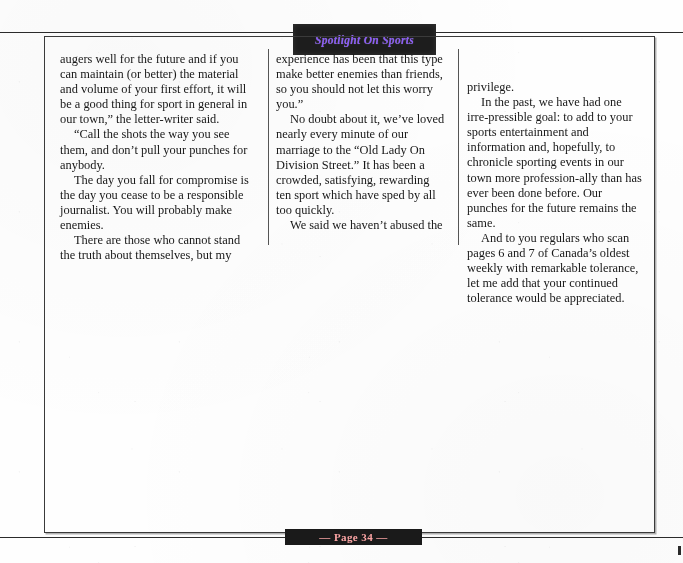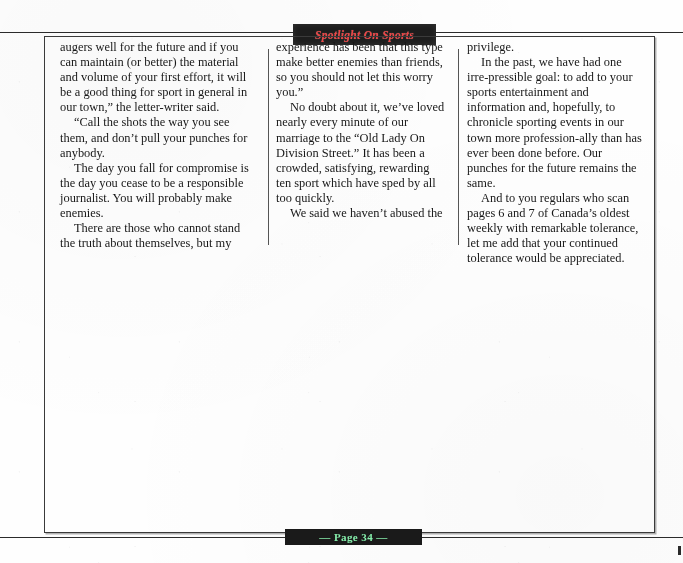--- a/index.html
+++ b/index.html
@@ -33,23 +33,23 @@
     right: 0;
     top: 32px;
     height: 1px;
     background: #2b2b2b;
   }
   .masthead {
     position: absolute;
     left: 293px;
     top: 24px;
     width: 143px;
-    height: 21px;
+    height: 31px;
     background: #1d1d1d;
-    color: #ef4444;
+    color: #8b5cf6;
     display: flex;
     align-items: center;
     justify-content: center;
     box-shadow: inset 0 0 6px rgba(255,255,255,0.10);
   }
   .masthead-title {
     font-family: "Liberation Serif", serif;
     font-weight: bold;
     font-style: italic;
     font-size: 11.5px;
@@ -67,21 +67,21 @@
     height: 1px;
     background: #2b2b2b;
   }
   .footer-plate {
     position: absolute;
     left: 285px;
     top: 529px;
     width: 137px;
     height: 16px;
     background: #1a1a1a;
-    color: #86efac;
+    color: #fca5a5;
     display: flex;
     align-items: center;
     justify-content: center;
   }
   .footer-text {
     font-family: "Liberation Serif", serif;
     font-weight: bold;
     font-size: 11px;
     letter-spacing: 0.4px;
     white-space: nowrap;
@@ -98,32 +98,32 @@
     border: 1px solid #3a3a3a;
     box-sizing: border-box;
     background: transparent;
     box-shadow: 1.5px 1.5px 0 rgba(0,0,0,0.30);
   }
 
   
   .columns {
     position: absolute;
     left: 60px;
-    top: 40px;
+    top: 52px;
     width: 585px;
     height: 200px;
     display: flex;
     align-items: flex-start;
   }
   .col {
     box-sizing: border-box;
   }
   .col-1 { width: 208px; padding-right: 14px; }
   .col-2 { width: 190px; padding-left: 8px; padding-right: 12px; }
-  .col-3 { width: 187px; padding-left: 9px; }
+  .col-3 { width: 187px; padding-left: 9px; margin-top: 28px; }
 
   .rule-v {
     position: absolute;
     top: 49px;
     width: 1px;
     height: 196px;
     background: #555555;
   }
   .rule-v-1 { left: 268px; }
   .rule-v-2 { left: 458px; }

